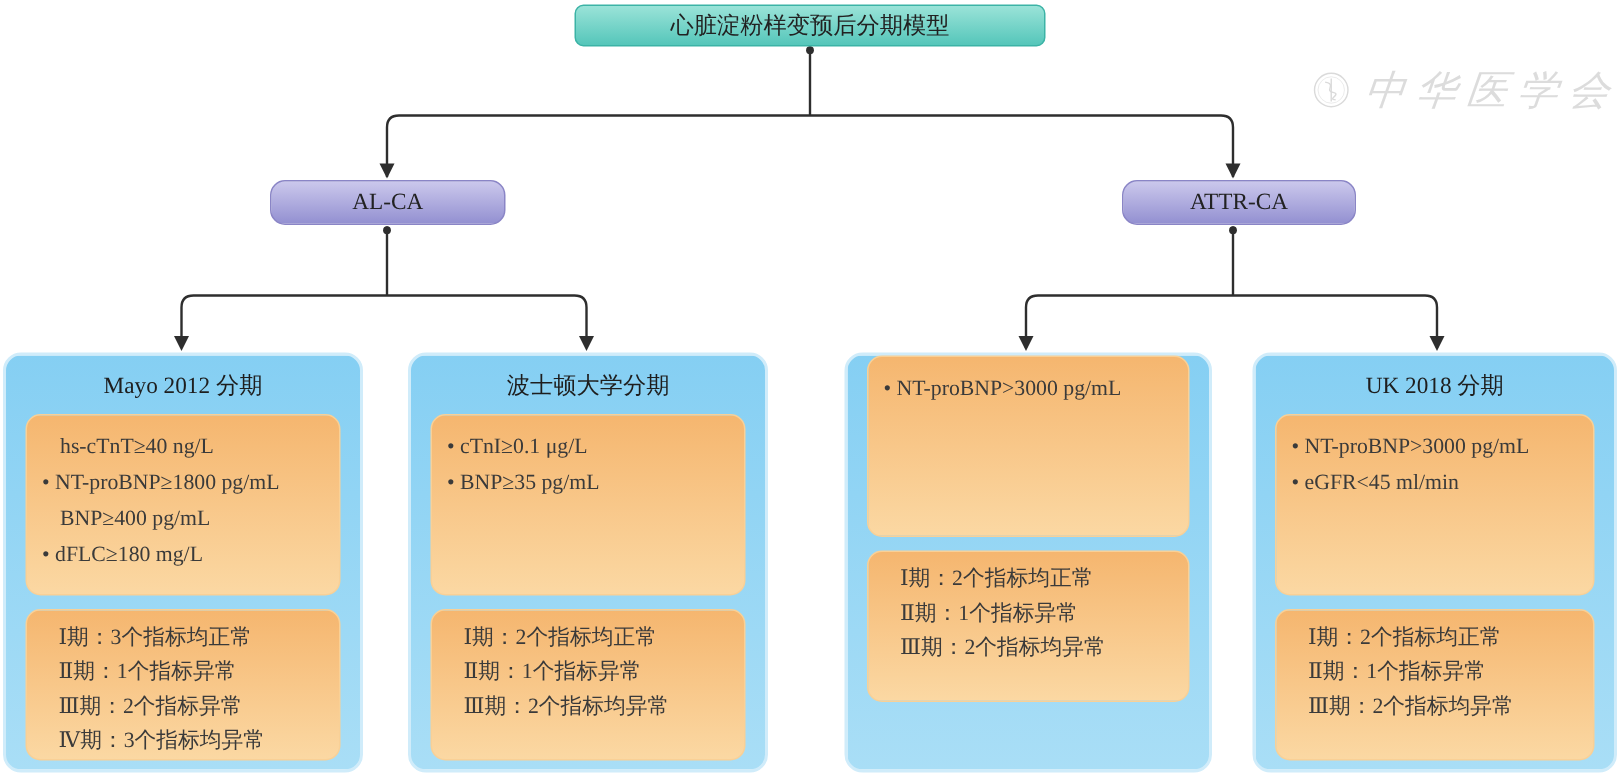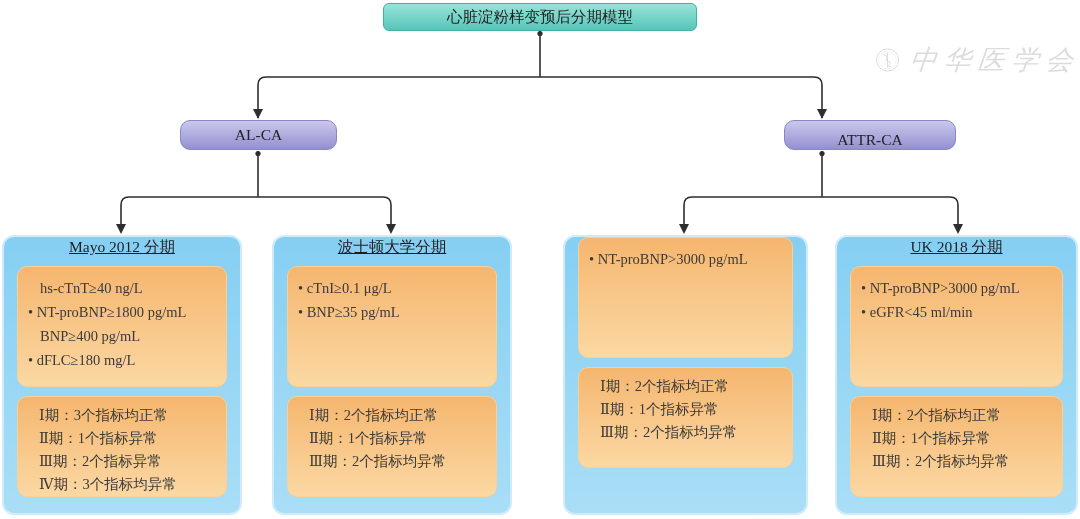--- a/index.html
+++ b/index.html
@@ -19,31 +19,31 @@
     font-size:15.5px; color:#222; box-sizing:border-box;
   }
   .branch {
     position:absolute; top:120px; height:30px;
     background:linear-gradient(180deg,#cbc8ec 0%,#9390d1 100%);
     border:1.5px solid #8a85c6; border-radius:10px;
     display:flex; align-items:center; justify-content:center;
     font-size:15.5px; color:#222; box-sizing:border-box;
   }
   .branch.al { left:180px; width:157px; }
-  .branch.attr { left:784px; width:172px;align-items:flex-end; }
+  .branch.attr { left:748px; width:156px; }
 
   .card {
     position:absolute; top:235px; height:280px;
     background:linear-gradient(180deg,#85cff3 0%,#a9def6 100%);
     border:2px solid #d0ecfa; border-radius:12px;
     box-sizing:border-box;
   }
   .card-header {
-    height:29px; text-align:center;
-    font-size:15.5px; color:#1e1e1e;text-decoration:underline;
+    height:29px; padding-top:10px; text-align:center;
+    font-size:15.5px; color:#1e1e1e;
   }
   .panel {
     margin:0 13px; box-sizing:border-box;
     background:linear-gradient(180deg,#f5b66f 0%,#fbd8a3 100%);
     border:1.5px solid #f9d096; border-radius:10px;
   }
   .panel.criteria { height:121px; padding:9px 4px 0 10px; }
   .panel.stages  { margin-top:9px; height:101px; padding:7px 4px 12px 21px; }
   .line { font-size:14.5px; line-height:24px; white-space:nowrap; }
   .line.cont { padding-left:12px; }

